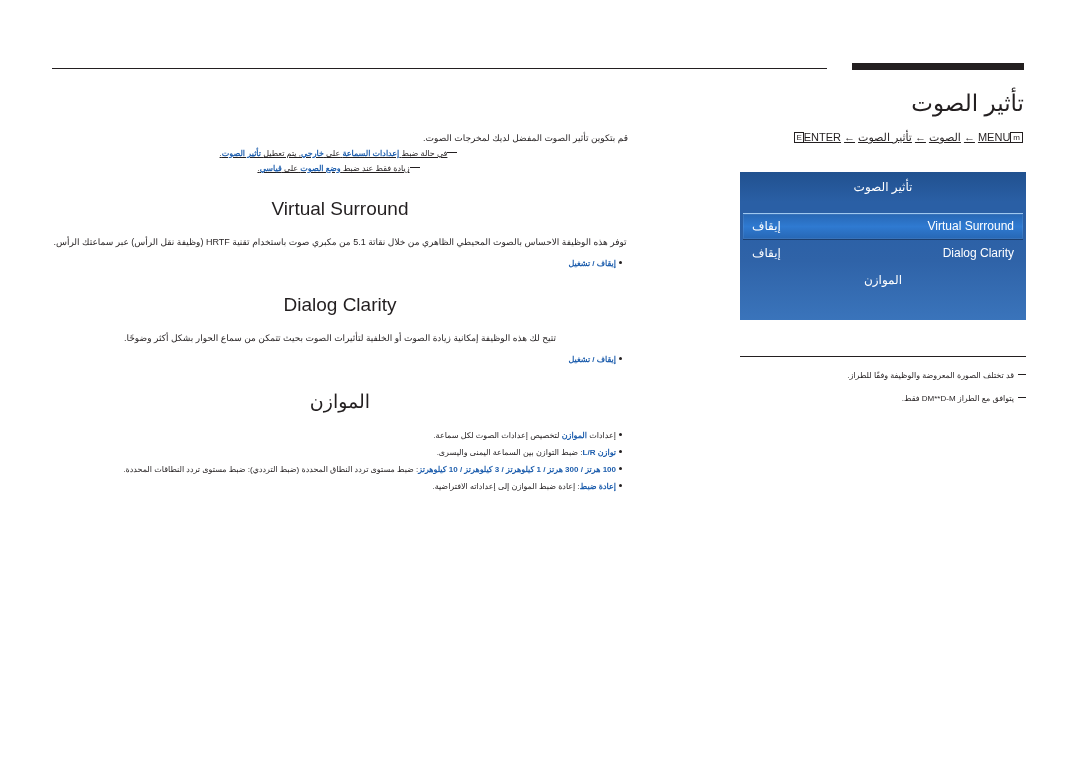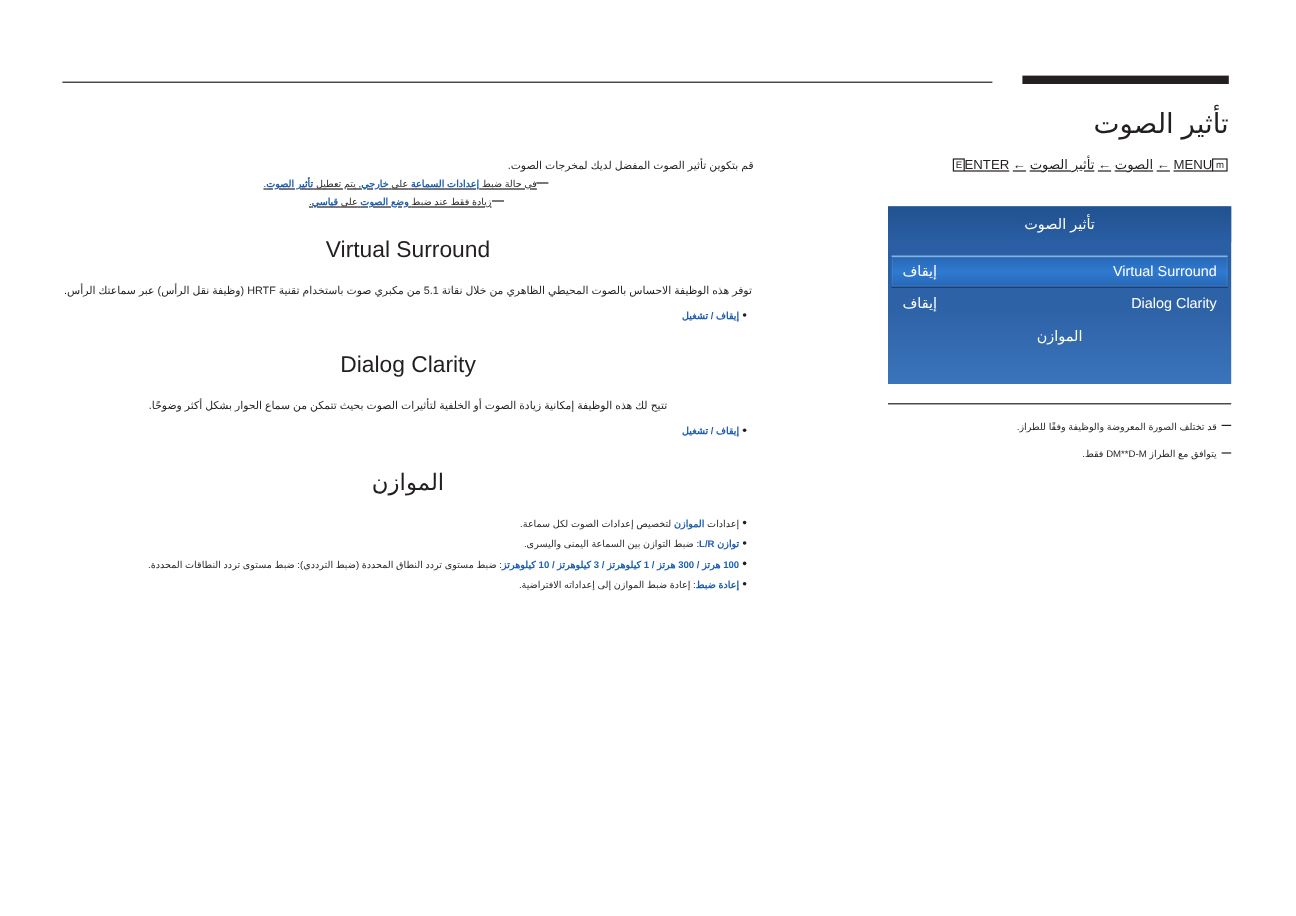--- a/index.html
+++ b/index.html
@@ -125,21 +125,21 @@
   .osd-row .value { text-align: left; color: #ffffff; }
   .osd-row.centered {
     justify-content: center;
   }
   .osd-spacer { height: 10px; }
 
   
   .notes {
     position: absolute;
     left: 740px;
-    top: 336px;
+    top: 356px;
     width: 286px;
     direction: rtl;
     text-align: right;
   }
   .notes-rule {
     width: 286px;
     height: 1px;
     background: #231f20;
     margin-bottom: 12px;
   }

